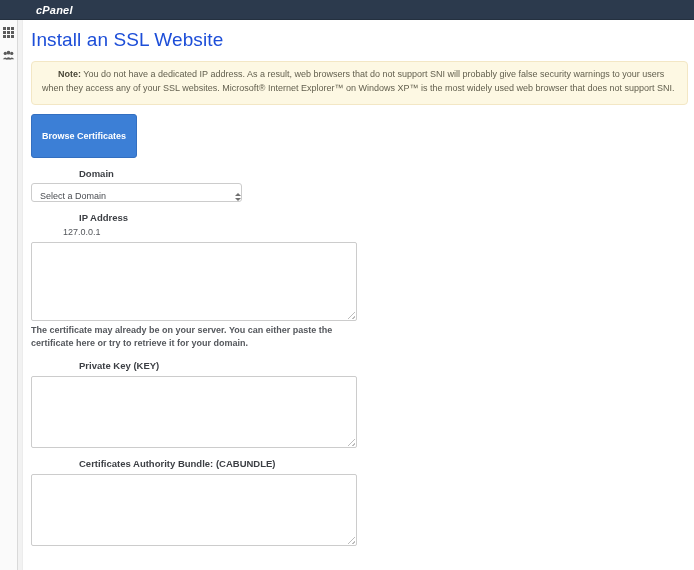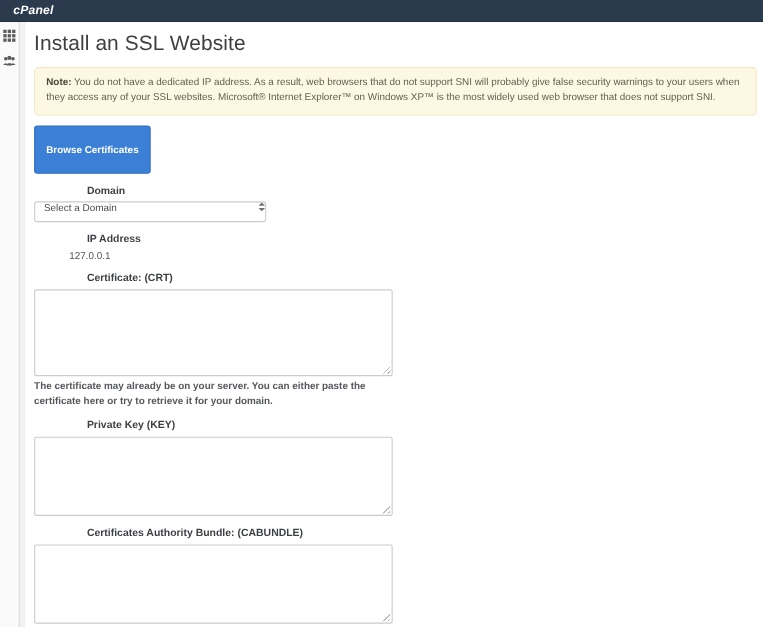--- a/index.html
+++ b/index.html
@@ -7,21 +7,21 @@
   body {
     font-family:"Liberation Sans","DejaVu Sans",sans-serif;
     background:#f2f2f2;
     color:#3c3f44;
   }
   
   .navbar {
     position:absolute; top:0; left:0; width:694px; height:20px;
     background:#2c3a4d;
     display:flex; align-items:center;
-    padding-left:12px;
+    padding-left:36px;
     border-bottom:1px solid #24303f;
   }
   .logo {
     color:#ffffff; font-size:11px; font-weight:700; font-style:italic;
     letter-spacing:.2px; cursor:pointer;
   }
   
   .sidebar {
     position:absolute; top:20px; left:0; width:18px; height:550px;
     background:#fafafa; border-right:1px solid #d9d9d9;
@@ -35,45 +35,45 @@
   }
   .grid-icon span { background:#5b5b5b; width:3px; height:3px; }
   .group-icon { cursor:pointer; line-height:0; }
   
   .main {
     position:absolute; top:20px; left:22px; width:672px; height:550px;
     background:#ffffff; border-left:1px solid #ececec;
     padding:7px 6px 0 8px;
   }
   h1.page-title {
-    font-size:19px; font-weight:400; color:#404040;
+    font-size:19px; font-weight:400; color:#1d4ed8;
     margin:2px 0 10px 0; letter-spacing:.1px;
   }
   .note-box {
     background:#fdf8e3; border:1px solid #f3e7c5; border-radius:4px;
     padding:6px 10px 8px 10px;
     font-size:9px; line-height:1.55; color:#63604f;
     margin-bottom:9px;
   }
-  .note-box b { color:#4a4738; }
+  .note-box b { color:#4a4738;margin-left:16px; }
   .btn {
     display:inline-block; border-radius:3px; font-size:9px; font-weight:700;
     padding:16px 10px; cursor:pointer; border:1px solid transparent;
     font-family:inherit;
   }
   .btn-primary {
     background:#3c7fd6; border-color:#336fc0; color:#ffffff;
   }
   .form-label {
     font-size:9.5px; font-weight:700; color:#3c3f44; margin-top:10px;padding-left:48px;
   }
   .select-box {
     margin-top:4px; width:211px; height:19px;
     border:1px solid #cccccc; border-radius:3px; background:#ffffff;
-    display:flex; align-items:flex-start; justify-content:space-between;
+    display:flex; align-items:flex-end; justify-content:space-between;
     padding:0 0 0 8px; font-size:9px; color:#4a4d52; cursor:pointer;
   }
   .stepper { display:flex; flex-direction:column; align-items:center; gap:2px; }
   .stepper i { display:block; width:0; height:0; border-left:3px solid transparent; border-right:3px solid transparent; }
   .stepper .up   { border-bottom:3.5px solid #707070; }
   .stepper .down { border-top:3.5px solid #707070; }
   .plain-value { font-size:9px; color:#53565b; margin-top:4px;margin-left:32px; }
   .ta-wrap { position:relative; width:326px; margin-top:5px; }
   textarea {
     width:326px; border:1px solid #cccccc; border-radius:2px;
@@ -138,21 +138,20 @@
     <span>Select a Domain</span>
     <span class="stepper">
         <i class="up"></i>
         <i class="down"></i>
       </span>
   </div>
 
   <div class="form-label">IP Address</div>
   <div class="plain-value">127.0.0.1</div>
 
-  <div class="form-label">Certificate: (CRT)</div>
   <div class="ta-wrap">
     <textarea class="ta-tall" style=""></textarea>
     <span class="grip"></span>
   </div>
   <div class="help-text">The certificate may already be on your server. You can either paste the certificate here or try to retrieve it for your domain.</div>
 
   <div class="form-label">Private Key (KEY)</div>
   <div class="ta-wrap">
     <textarea class="ta-short" style=""></textarea>
     <span class="grip"></span>

